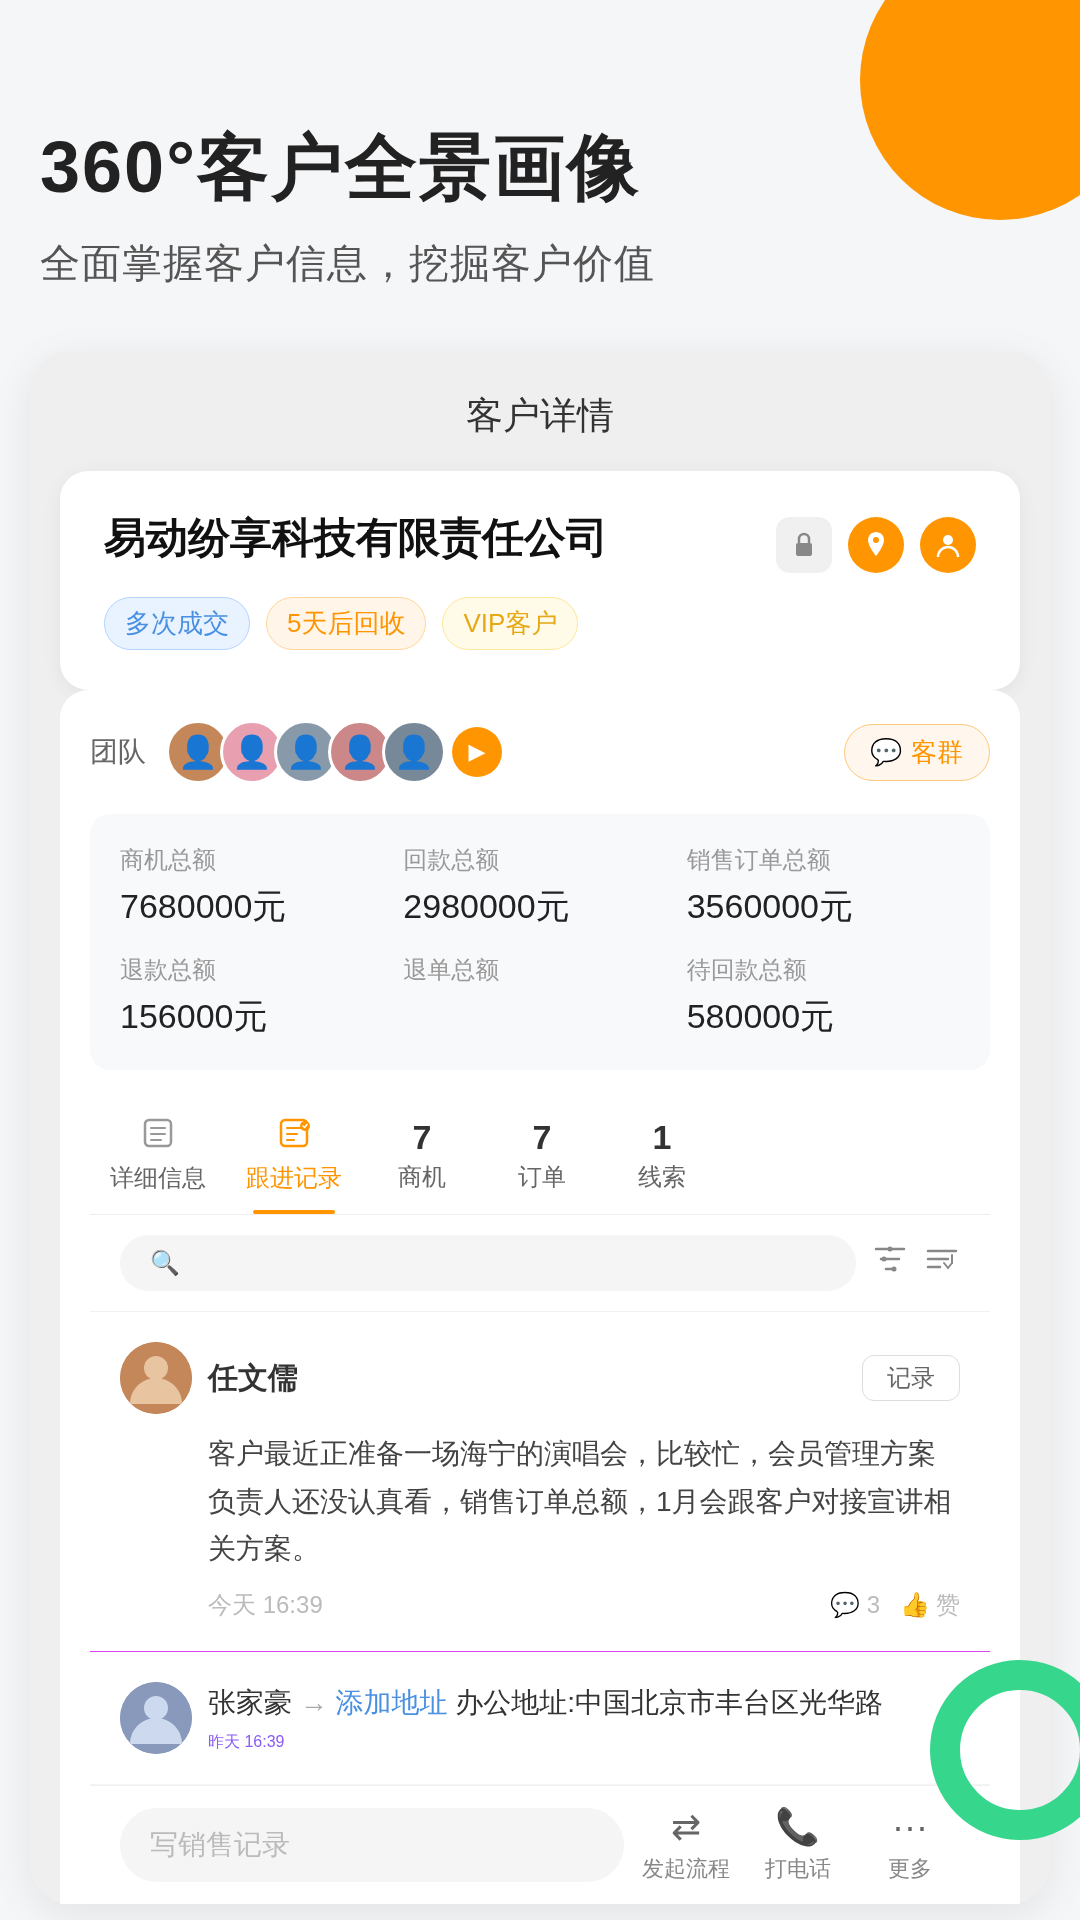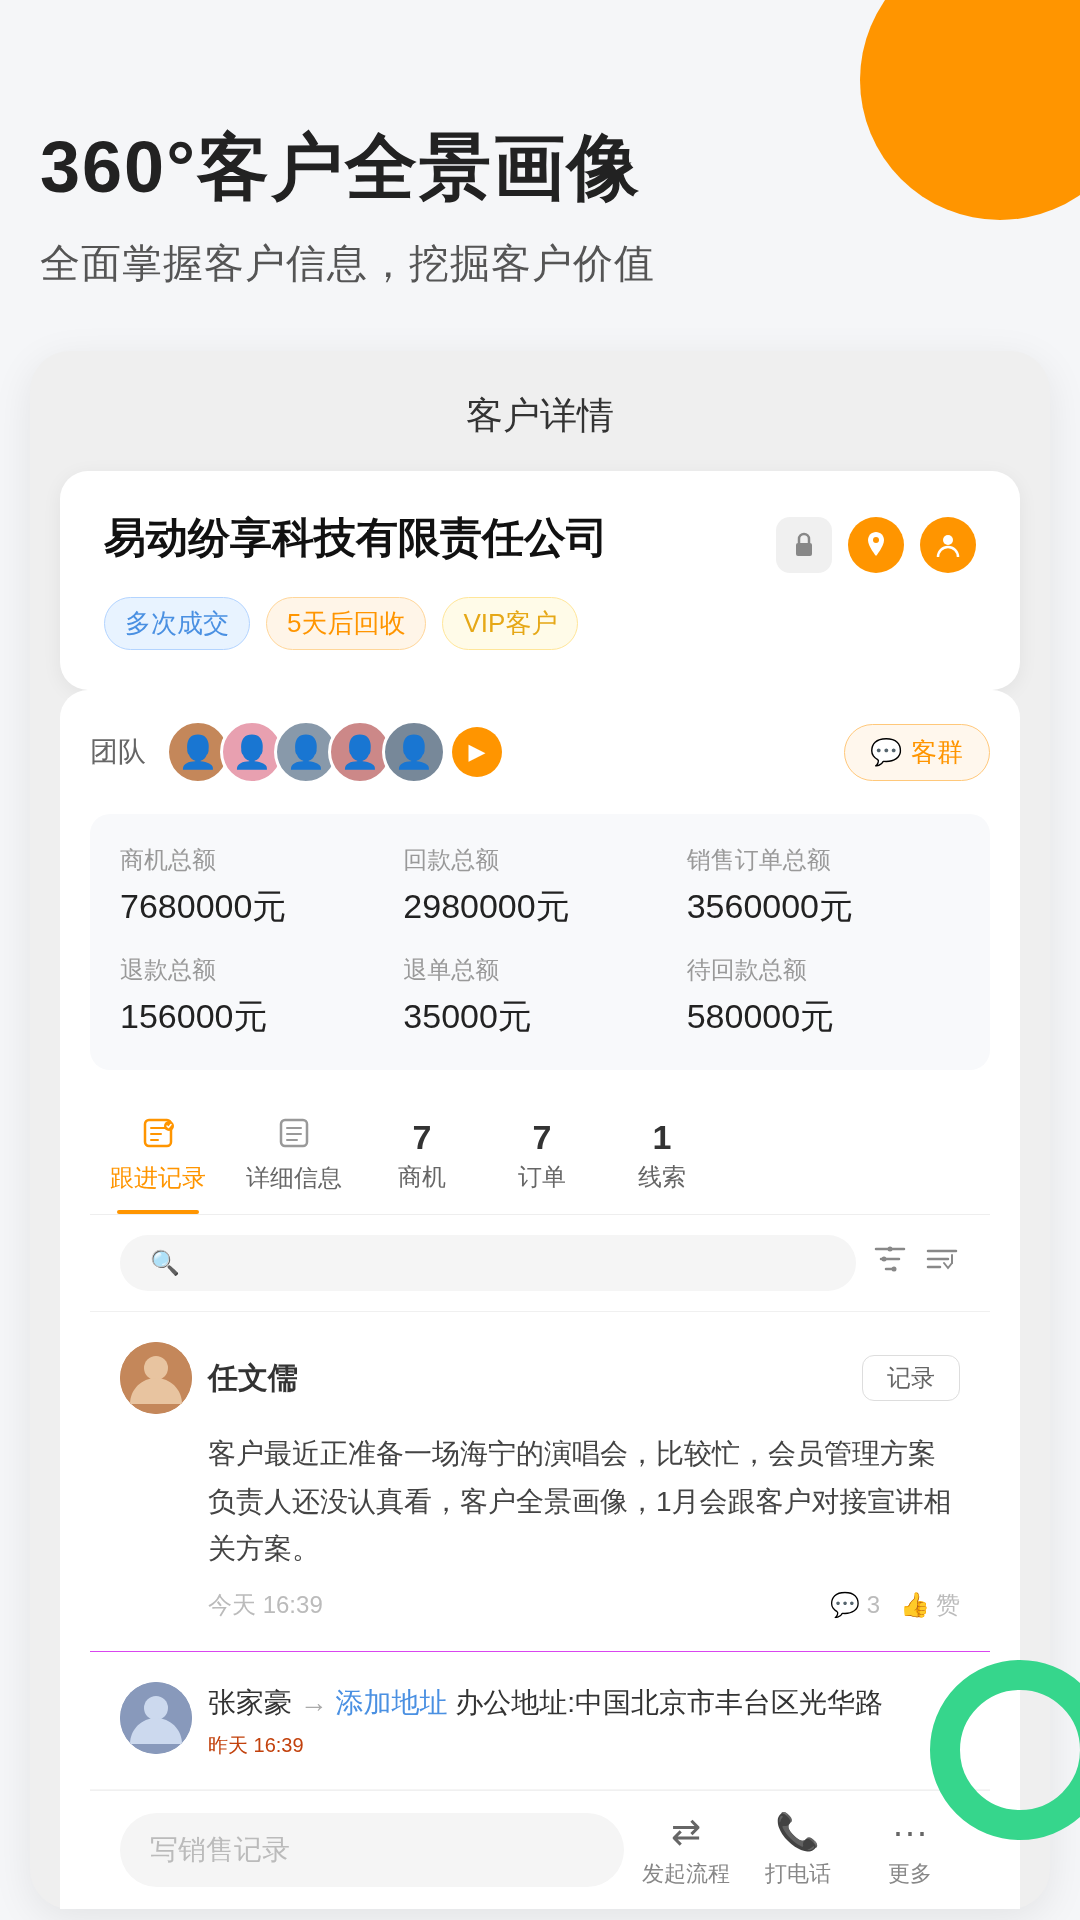--- a/index.html
+++ b/index.html
@@ -460,22 +460,22 @@
 
     .activity-action-arrow {
       color: #aaa;
     }
 
     .activity-action-link {
       color: #4a90e2;
     }
 
     .activity-time-2 {
-      font-size: 20px;
-      color: #c2410c;
+      font-size: 16px;
+      color: #8b5cf6;
       margin-top: 8px;
     }
 
     
     .bottom-bar {
       background: #fff;
       padding: 20px 30px;
       display: flex;
       align-items: center;
       gap: 12px;
@@ -618,48 +618,47 @@
         <div class="stat-item">
           <div class="stat-label">销售订单总额</div>
           <div class="stat-value">3560000元</div>
         </div>
         <div class="stat-item">
           <div class="stat-label">退款总额</div>
           <div class="stat-value">156000元</div>
         </div>
         <div class="stat-item">
           <div class="stat-label">退单总额</div>
-          <div class="stat-value">35000元</div>
         </div>
         <div class="stat-item">
           <div class="stat-label">待回款总额</div>
           <div class="stat-value">580000元</div>
         </div>
       </div>
 
       <div class="tab-nav">
+        <div class="tab-item">
+          <span class="tab-icon">
+            <svg width="34" height="34" viewBox="0 0 34 34" fill="none">
+              <rect x="4" y="4" width="26" height="26" rx="4" stroke="#999" stroke-width="2.5" fill="none"></rect>
+              <path d="M10 12h14M10 18h14M10 24h10" stroke="#999" stroke-width="2" stroke-linecap="round"></path>
+            </svg>
+          </span>
+          <span class="tab-label">详细信息</span>
+        </div>
         <div class="tab-item active">
           <span class="tab-icon">
             <svg width="34" height="34" viewBox="0 0 34 34" fill="none">
               <rect x="4" y="4" width="26" height="26" rx="4" stroke="#FF9500" stroke-width="2.5" fill="none"></rect>
               <path d="M10 12h14M10 18h10M10 24h7" stroke="#FF9500" stroke-width="2" stroke-linecap="round"></path>
               <circle cx="28" cy="10" r="5" fill="#FF9500"></circle>
               <path d="M26 10l1.5 1.5L30 8.5" stroke="white" stroke-width="1.5" stroke-linecap="round" stroke-linejoin="round"></path>
             </svg>
           </span>
           <span class="tab-label">跟进记录</span>
-        </div>
-        <div class="tab-item">
-          <span class="tab-icon">
-            <svg width="34" height="34" viewBox="0 0 34 34" fill="none">
-              <rect x="4" y="4" width="26" height="26" rx="4" stroke="#999" stroke-width="2.5" fill="none"></rect>
-              <path d="M10 12h14M10 18h14M10 24h10" stroke="#999" stroke-width="2" stroke-linecap="round"></path>
-            </svg>
-          </span>
-          <span class="tab-label">详细信息</span>
         </div>
         <div class="tab-item">
           <span class="tab-count">7</span>
           <span class="tab-label">商机</span>
         </div>
         <div class="tab-item">
           <span class="tab-count">7</span>
           <span class="tab-label">订单</span>
         </div>
         <div class="tab-item">
@@ -696,21 +695,21 @@
             <svg width="72" height="72" viewBox="0 0 72 72">
               <circle cx="36" cy="36" r="36" fill="#c4875a"></circle>
               <circle cx="36" cy="26" r="12" fill="#e8c4a0"></circle>
               <path d="M10 62c0-14.4 11.6-26 26-26s26 11.6 26 26" fill="#e8c4a0"></path>
             </svg>
           </div>
           <div class="activity-name">任文儒</div>
           <div class="activity-badge">记录</div>
         </div>
         <div class="activity-content">
-          客户最近正准备一场海宁的演唱会，比较忙，会员管理方案负责人还没认真看，客户全景画像，1月会跟客户对接宣讲相关方案。
+          客户最近正准备一场海宁的演唱会，比较忙，会员管理方案负责人还没认真看，销售订单总额，1月会跟客户对接宣讲相关方案。
         </div>
         <div class="activity-footer">
           <span class="activity-time">今天 16:39</span>
           <div class="activity-actions">
             <div class="action-btn">
               <span>💬</span>
               <span>3</span>
             </div>
             <div class="action-btn">
               <span>👍</span>

